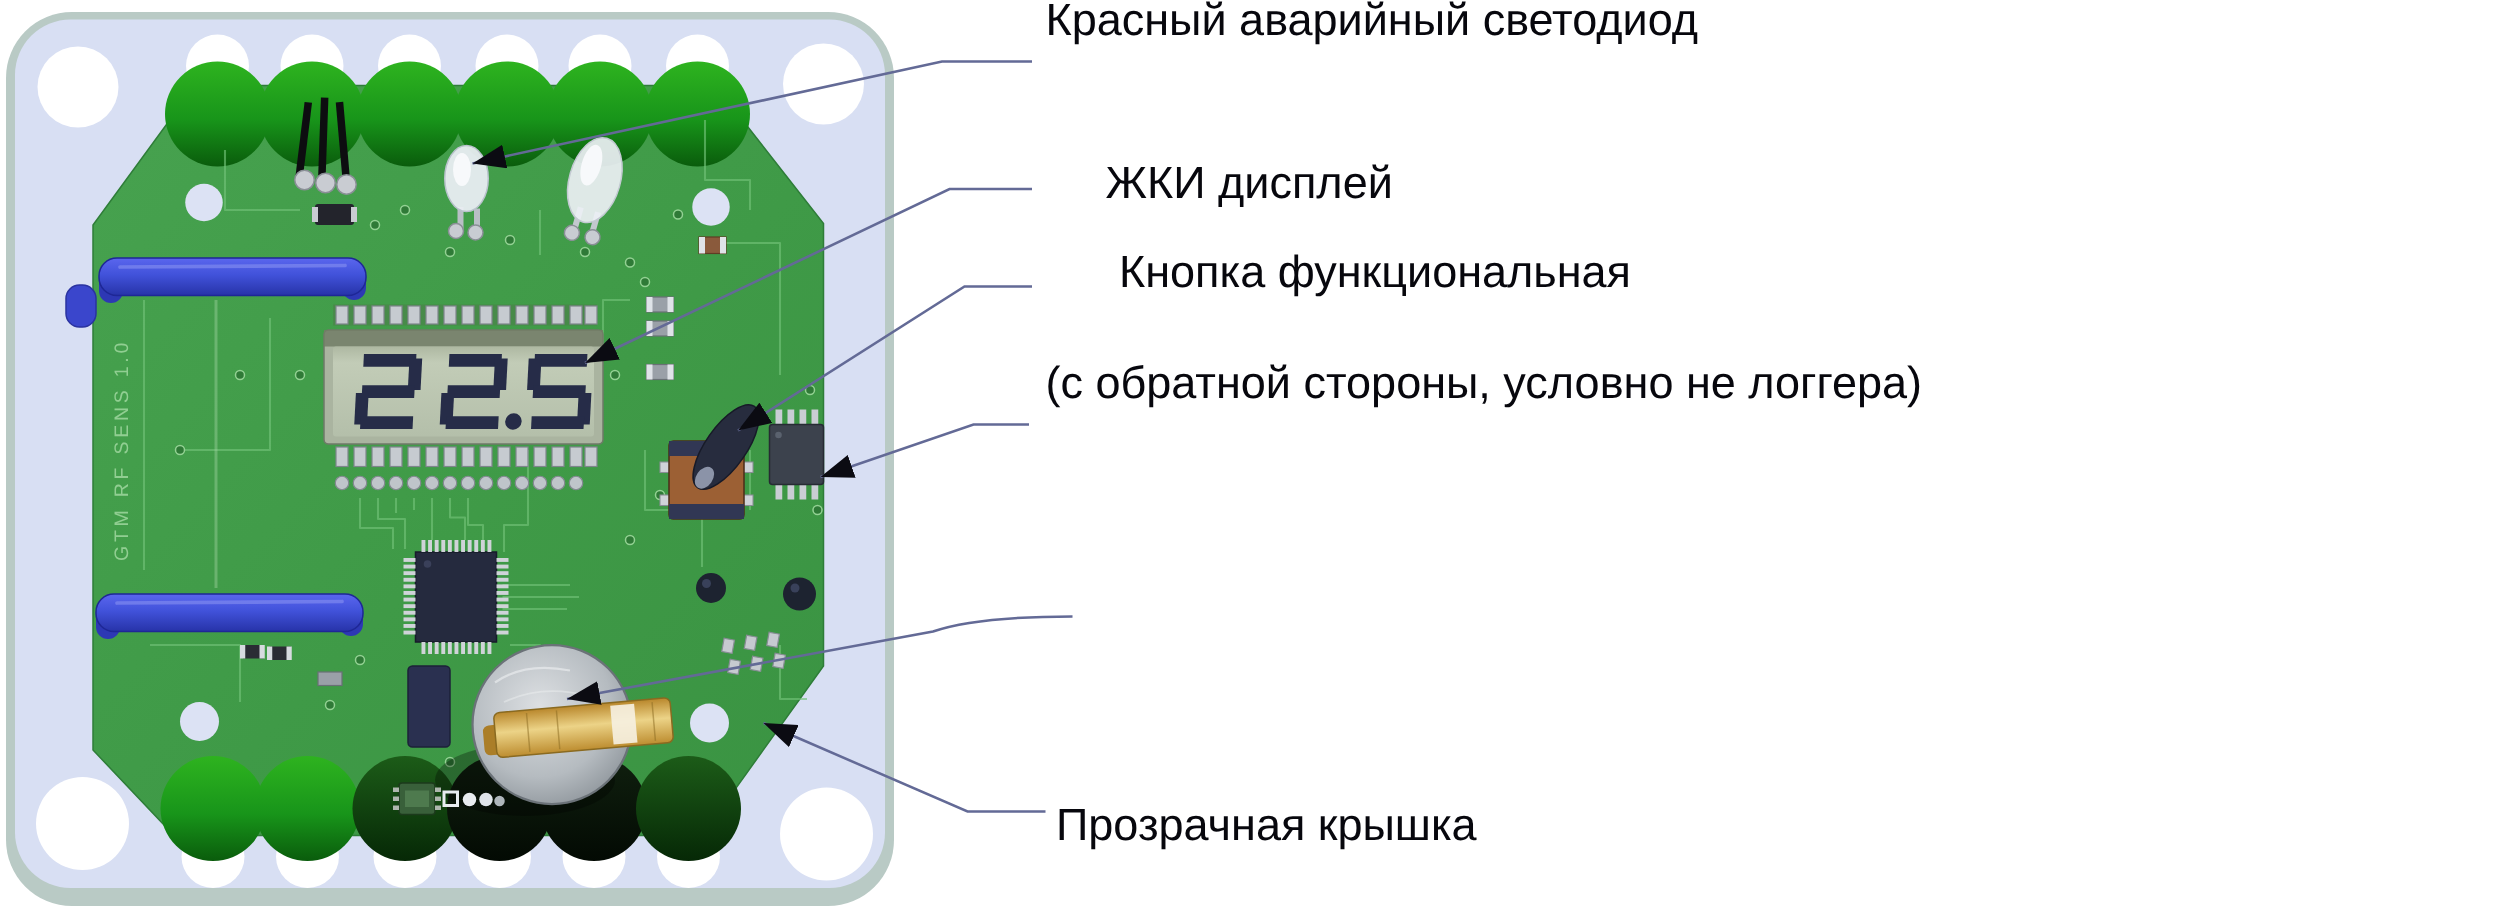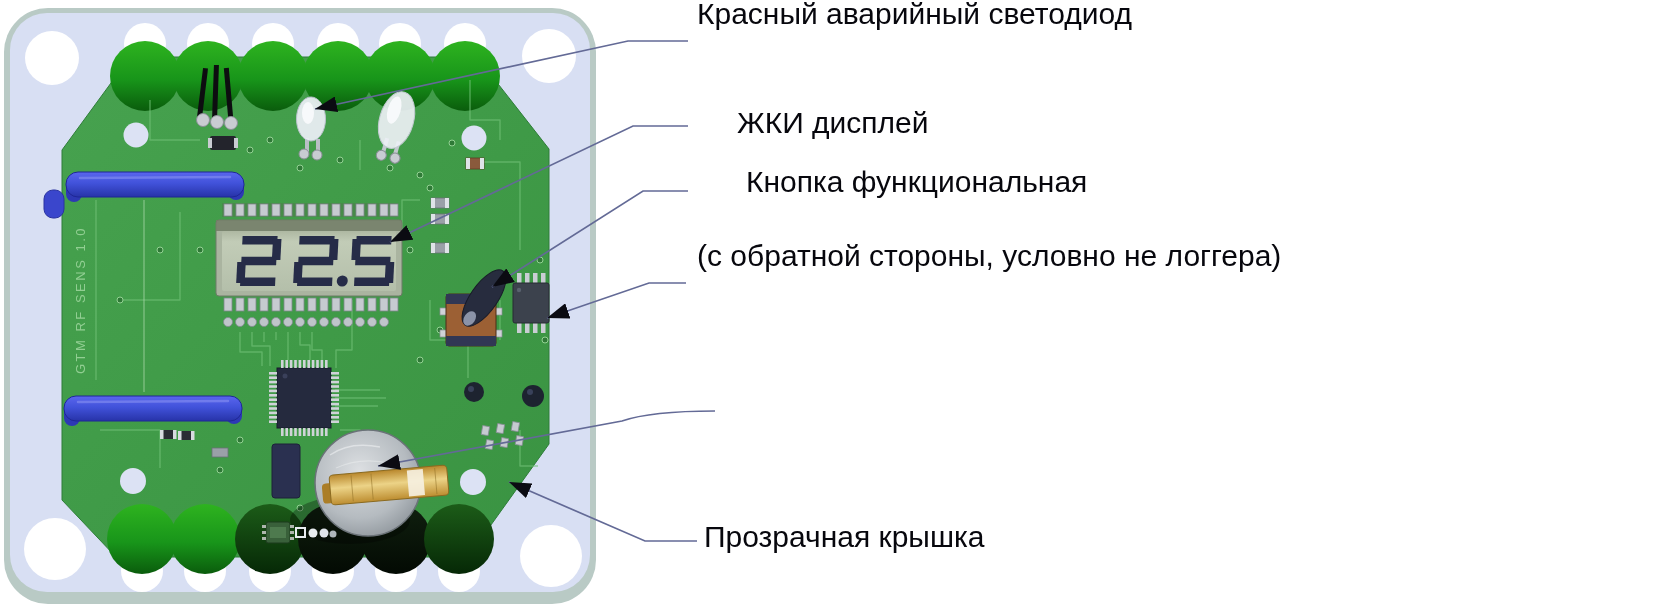--- a/index.html
+++ b/index.html
@@ -12,21 +12,21 @@
   .callout{
     position:absolute;color:#07070d;font-size:30px;line-height:37px;
     white-space:nowrap;letter-spacing:0px;
   }
   .callout span{display:block;}
   #label-red-led {left:697px;top:-5px;}
   #label-lcd     {left:697px;top:104px;margin-left:40px;}
   #label-button  {left:734px;top:163px;margin-left:12px;}
   #label-antenna {left:697px;top:237px;}
   #label-ibutton {left:722px;top:370px;}
-  #label-cover   {left:704px;top:518px;}
+  #label-cover   {left:704px;top:532px;}
 </style>
 </head>
 <body>
 
 <div id="canvas">
 
   <svg id="device-svg" width="600" height="605" viewBox="0 0 600 605">
     <defs>
       <linearGradient id="gPcb" x1="0" y1="0" x2="1" y2="1">
         <stop offset="0" stop-color="#47a24f"></stop>

